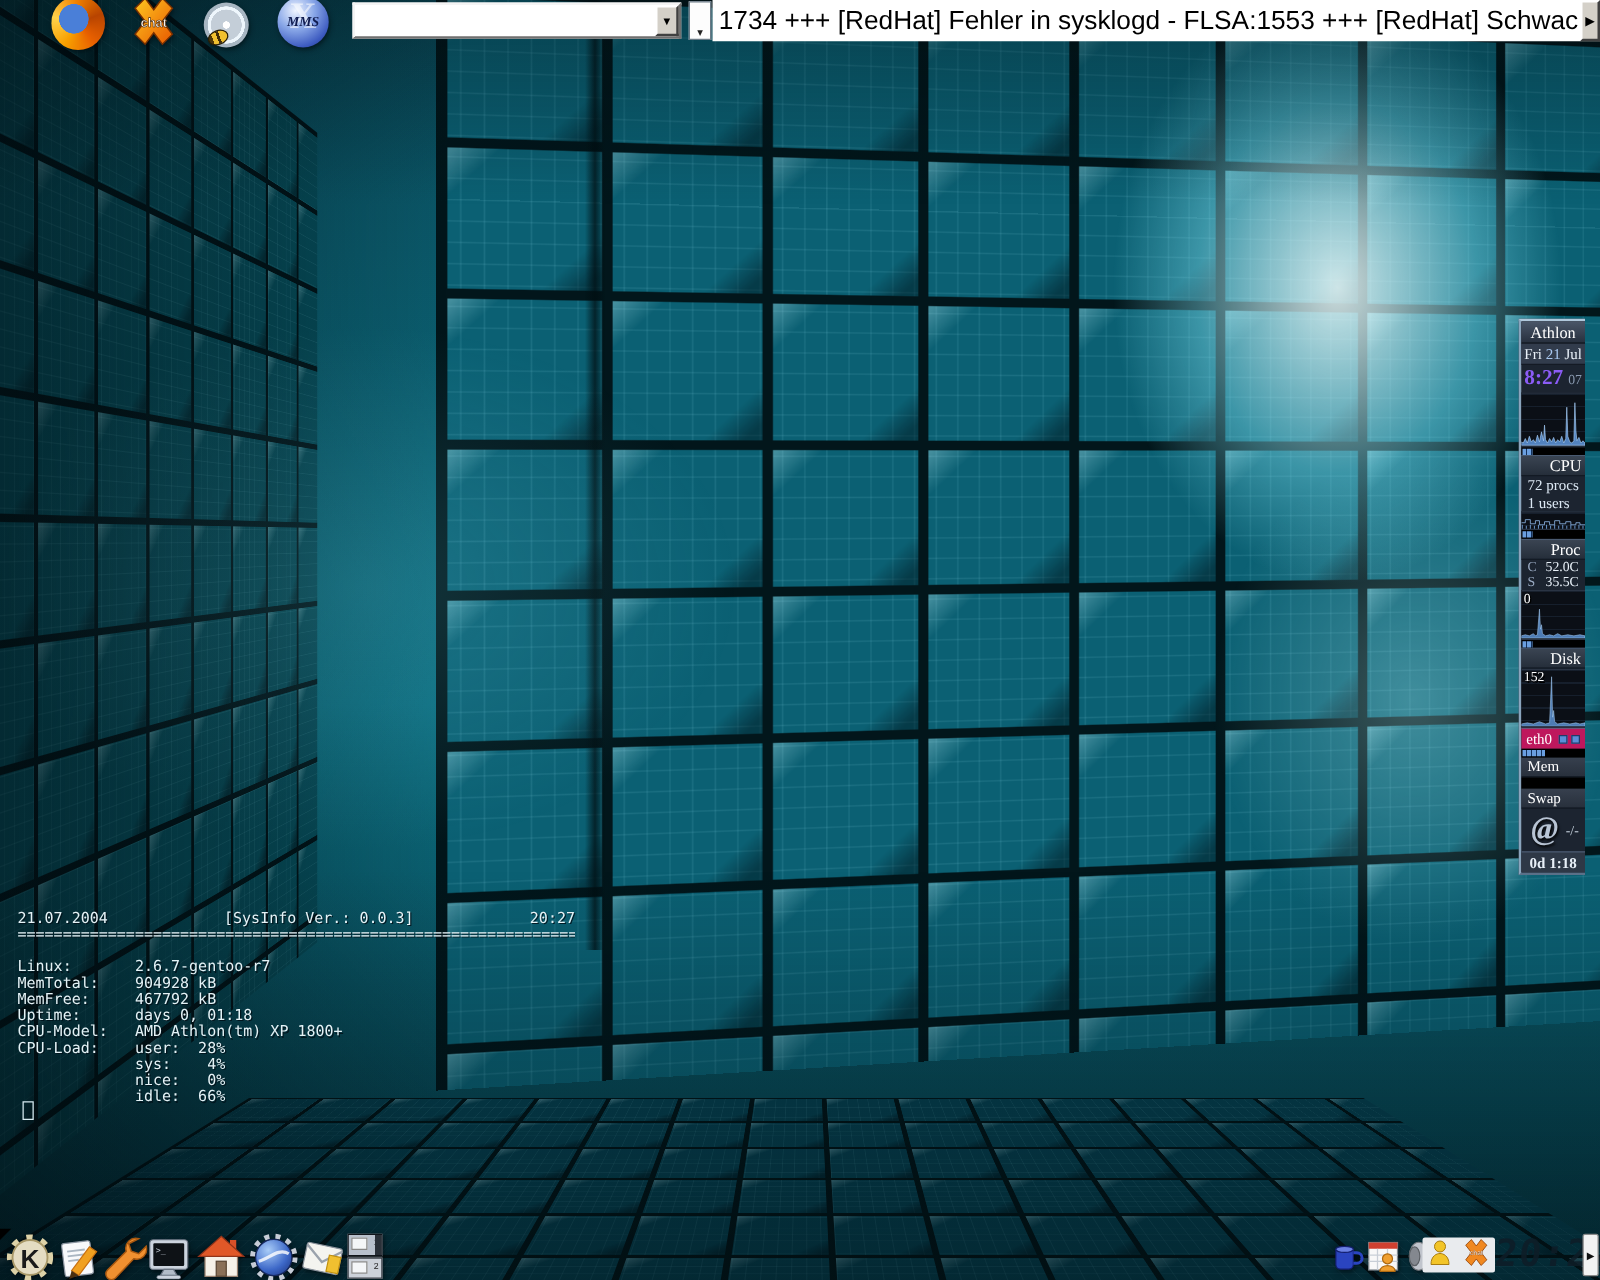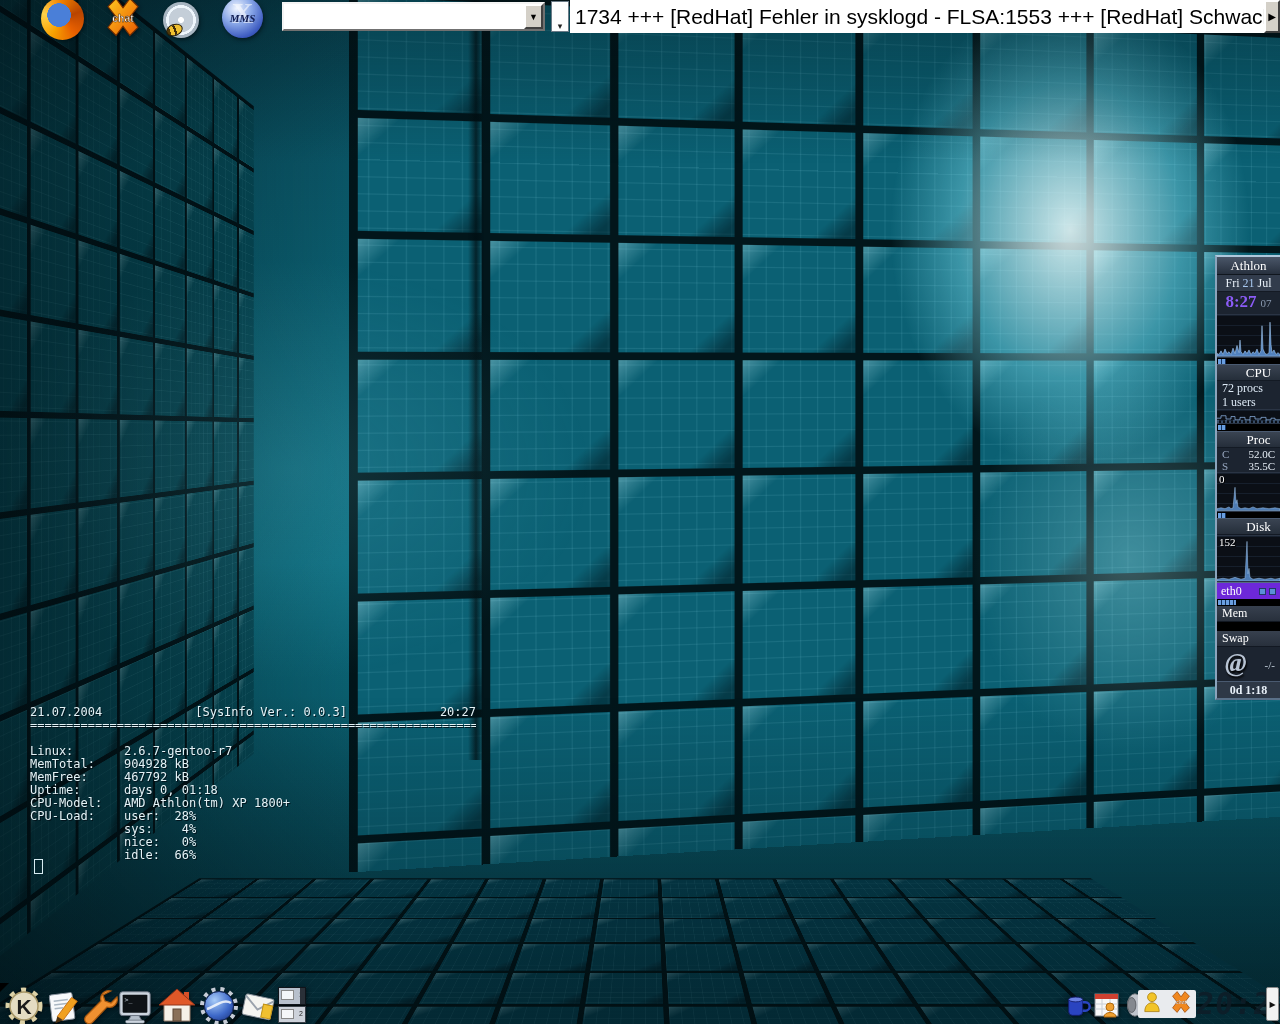--- a/index.html
+++ b/index.html
@@ -73,21 +73,21 @@
     border:1px solid #6a7a86; display:flex; align-items:flex-end; justify-content:center;
     font-size:9px; color:#222; }
   #ticker { position:absolute; left:570px; top:0; width:694px; height:33px; background:#ffffff;
     display:flex; align-items:center; overflow:hidden; }
   #ticker .txt { font:21px "Liberation Sans", sans-serif; color:#000; white-space:nowrap; padding-left:5px; }
   #ticker-next { position:absolute; left:1264px; top:0; width:16px; height:33px; background:#d4d0c8;
     border:2px solid; border-color:#fff #404040 #404040 #fff;
     font-size:10px; color:#000; display:flex; align-items:center; justify-content:center; }
 
   
-  #gkrellm { position:absolute; left:1215px; top:255px; width:65px; height:445px;
+  #gkrellm { position:absolute; left:1215px; top:255px; width:53px; height:445px;
     background:#1c2430; border-left:2px solid #8aa4bc; border-top:2px solid #b0c8dc; border-bottom:2px solid #5a7088;
     display:flex; flex-direction:column; overflow:hidden;
     font-family:"Liberation Serif", serif; color:#e8f0f8; }
   .gk-title { height:18px; background:linear-gradient(#4a5668,#27303e);
     font:13px "Liberation Serif", serif; color:#fff; text-align:center; line-height:17px;
     border-bottom:1px solid #10161e; }
   .gk-date { height:17px; background:#323c4c; border-bottom:1px solid #141a24;
     font-size:12px; text-align:center; line-height:16px; }
   .gk-date .day { color:#a8c8f0; }
   .gk-time { height:24px; text-align:center; }
@@ -102,38 +102,38 @@
   .gk-krell .seg { position:absolute; left:1px; top:1px; height:5px; width:8px;
     background:repeating-linear-gradient(to right,#6a9fe0 0 3px,#14325e 3px 4px); }
   .gk-krell .seg.wide { width:18px; }
   .gk-label { height:17px; background:linear-gradient(#3a4452,#252e3a);
     font:13px "Liberation Serif", serif; color:#fff; text-align:center; line-height:16px;
     border-top:1px solid #4a5a70; border-bottom:1px solid #131a24;padding-left:20px; }
   .gk-row { height:15px; font-size:12px; line-height:14px; padding:0 5px; color:#dce8f4; }
   .gk-temp { height:13px; display:flex; justify-content:space-between; padding:0 5px;
     font-size:11px; line-height:12px; }
   .gk-temp .k { color:#98a8c0; }
-  .gk-net { height:18px; background:#6d28d9; display:flex; align-items:center; padding:0 4px;
+  .gk-net { height:18px; background:#be185d; display:flex; align-items:center; padding:0 4px;
     font-size:12px; color:#fff; border-top:1px solid #566a84; }
   .gk-net .leds { margin-left:auto; display:flex; gap:3px; }
   .gk-net .led { width:7px; height:7px; background:#5a8fd8; border:1px solid #223a68; }
   .gk-mem-label,.gk-swap-label { height:16px; font-size:12px; color:#fff; padding-left:5px; line-height:15px;
     background:linear-gradient(#37404e,#28303c); border-bottom:1px solid #121822; }
   .gk-bar { height:10px; background:#000; }
   .gk-swapbody { height:36px; position:relative; }
   .gk-at { position:absolute; left:8px; top:1px; font:italic bold 26px "Liberation Serif", serif;
     color:#b8c4d4; text-shadow:1px 2px 2px #000; }
   .gk-rate { position:absolute; right:5px; top:12px; font-size:11px; color:#c8d4e0; }
   .gk-uptime { height:17px; background:#2e3846; border-top:1px solid #4a5a70;
     font-size:12px; color:#e8f0f8; text-align:center; line-height:16px; margin-top:auto;font-weight:bold; }
 
   
-  #sysinfo { position:absolute; left:14px; top:706px; width:446px;
+  #sysinfo { position:absolute; left:14px; top:728px; width:446px;
     font:12px "DejaVu Sans Mono", monospace; color:#e4f2f6;
-    text-shadow:1px 1px 0 rgba(0,18,26,.85); line-height:13px;margin-left:16px; }
+    text-shadow:1px 1px 0 rgba(0,18,26,.85); line-height:13px; }
   #sysinfo .hdr { display:flex; }
   #sysinfo .hdr .c { flex:1; text-align:center; }
   #sysinfo .hdr .r { text-align:right; }
   #sysinfo pre { font:inherit; margin-top:13px; white-space:pre; }
   #sep { letter-spacing:0; overflow:hidden; white-space:nowrap; }
   #cursor { position:absolute; left:4px; top:153px; width:9px; height:15px; border:1px solid #d8ecf2; }
 
   
   .pager { position:absolute; left:278px; top:987px; width:28px; height:36px;
     display:flex; flex-direction:column; gap:1px; filter:drop-shadow(1px 1px 2px rgba(0,0,0,.5)); }

